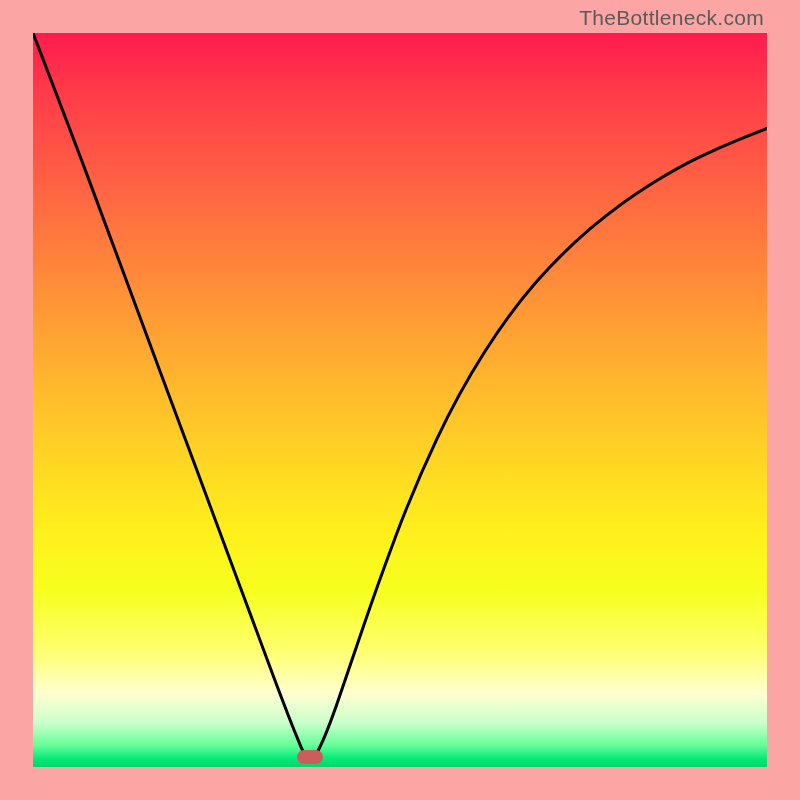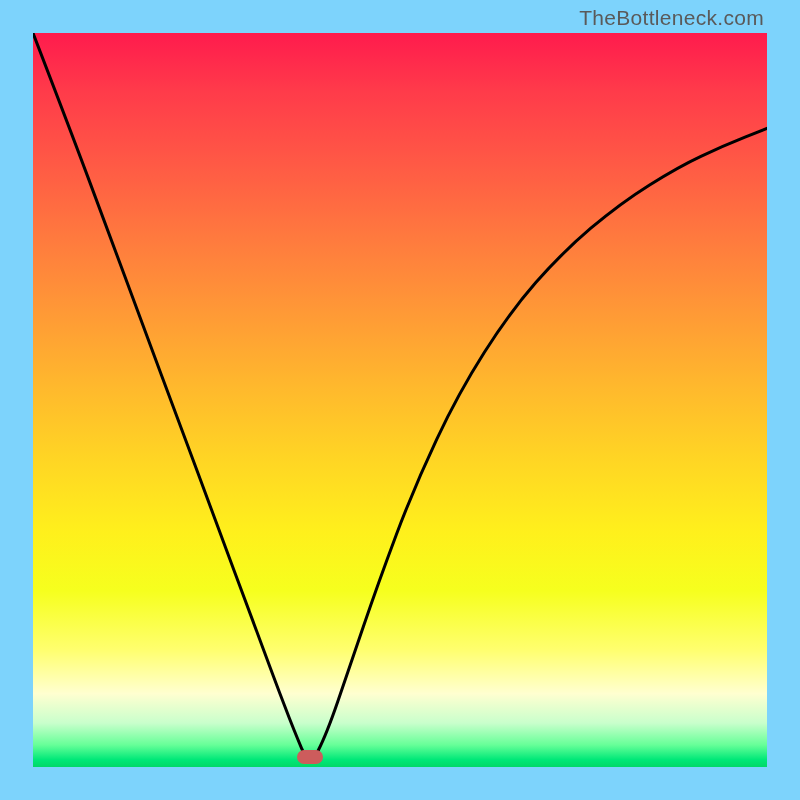--- a/index.html
+++ b/index.html
@@ -8,21 +8,21 @@
     width: 800px;
     height: 800px;
     overflow: hidden;
     background: #000;
     font-family: Arial, Helvetica, sans-serif;
   }
   .frame {
     position: absolute;
     left: 0; top: 0;
     width: 800px; height: 800px;
-    background: #7dd3fc;
+    background: #fca5a5;
   }
   .plot {
     position: absolute;
     left: 33px;
     top: 33px;
     width: 734px;
     height: 734px;
     background: linear-gradient(to bottom,
       #ff1b4d 0%,
       #ff3b4a 8%,

